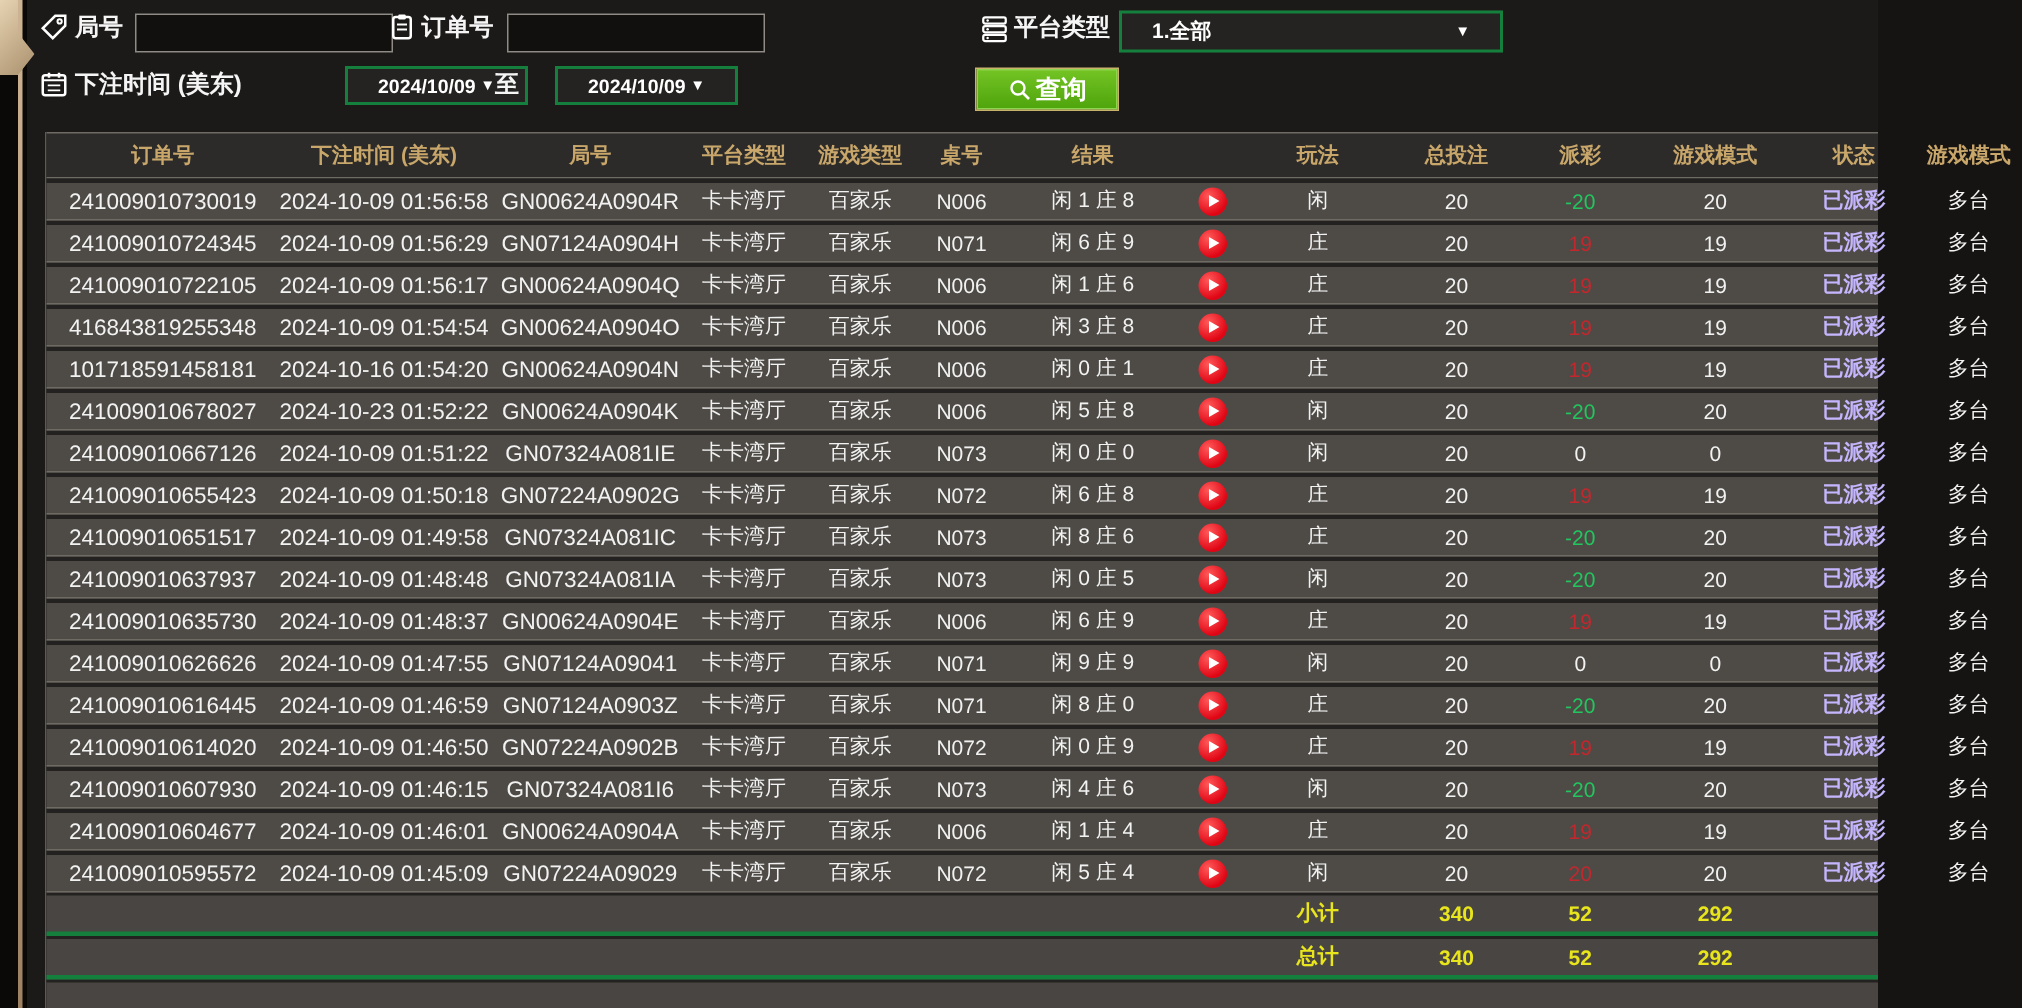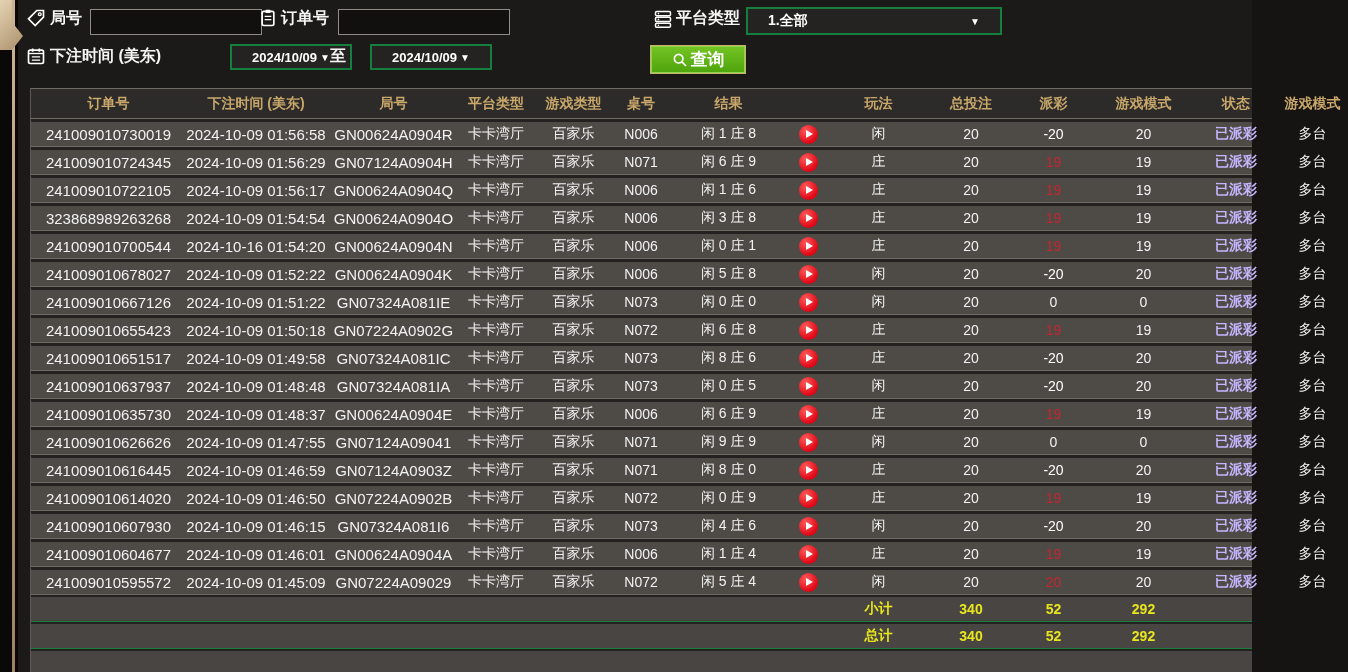--- a/index.html
+++ b/index.html
@@ -35,30 +35,30 @@
   .table{position:absolute;left:30px;top:88px;right:0;bottom:0;display:flex;flex-direction:column;
          border-left:1px solid #5e5a55;}
   .grid14{display:grid;grid-template-columns:145px 150px 125px 80px 75px 60px 115px 45px 95px 90px 75px 105px 80px 73px;
           align-items:center;padding-left:5px;}
   .thead{height:29px;background:#2c2b29;border-top:1px solid #6e6a64;border-bottom:1px solid #6e6a64;}
   .th{color:#c9a76b;font-size:14px;font-weight:bold;text-align:center;white-space:nowrap;}
   .tbody{flex:1;display:flex;flex-direction:column;background:#242220;}
   .trow{height:24px;margin-top:3px;background:#4e4b47;border-bottom:1px solid #6e6a64;}
   .td{color:#f2f2f2;font-size:14px;text-align:center;white-space:nowrap;}
   .td.mono{font-size:15px;}
-  .pc-green{color:#ffffff;}
+  .pc-green{color:#22c55e;}
   .pc-red{color:#c2272e;}
   .pc-neutral{color:#f2f2f2;}
   .status-paid{color:#c4b5fd;font-weight:bold;}
   .playbtn{width:19px;height:19px;margin:0 auto;border-radius:50%;
            background:radial-gradient(circle at 35% 30%,#ff5a5a,#e00514 70%);
            display:flex;align-items:center;justify-content:center;cursor:pointer;}
   .play-tri{width:0;height:0;border-top:4px solid transparent;border-bottom:4px solid transparent;
             border-left:7px solid #fff;margin-left:2px;}
-  .trow-sum{height:24px;margin-top:2px;background:#484543;border-bottom:1px solid #15803d;}
+  .trow-sum{height:24px;margin-top:2px;background:#484543;border-bottom:3px solid #15803d;}
   .sum-txt{color:#e8e51d;font-size:14px;font-weight:bold;text-align:center;}
   .trow-empty{flex:1;margin-top:2px;background:#484543;}
   svg{display:block;}
 </style>
 </head>
 <body>
 
 <div class="stage">
 
   <div class="rail">
@@ -208,62 +208,62 @@
             </span>
     </span>
     <span class="td">庄</span>
     <span class="td">20</span>
     <span class="td pc-red">19</span>
     <span class="td">19</span>
     <span class="td status-paid">已派彩</span>
     <span class="td">多台</span>
   </div>
         <div class="trow grid14">
-    <span class="td mono">323868989263268</span>
+    <span class="td mono">416843819255348</span>
     <span class="td mono">2024-10-09 01:54:54</span>
     <span class="td mono">GN00624A0904O</span>
     <span class="td">卡卡湾厅</span>
     <span class="td">百家乐</span>
     <span class="td">N006</span>
     <span class="td">闲 3 庄 8</span>
     <span class="td">
       <span class="playbtn">
               <span class="play-tri"></span>
             </span>
     </span>
     <span class="td">庄</span>
     <span class="td">20</span>
     <span class="td pc-red">19</span>
     <span class="td">19</span>
     <span class="td status-paid">已派彩</span>
     <span class="td">多台</span>
   </div>
         <div class="trow grid14">
-    <span class="td mono">241009010700544</span>
+    <span class="td mono">101718591458181</span>
     <span class="td mono">2024-10-16 01:54:20</span>
     <span class="td mono">GN00624A0904N</span>
     <span class="td">卡卡湾厅</span>
     <span class="td">百家乐</span>
     <span class="td">N006</span>
     <span class="td">闲 0 庄 1</span>
     <span class="td">
       <span class="playbtn">
               <span class="play-tri"></span>
             </span>
     </span>
     <span class="td">庄</span>
     <span class="td">20</span>
     <span class="td pc-red">19</span>
     <span class="td">19</span>
     <span class="td status-paid">已派彩</span>
     <span class="td">多台</span>
   </div>
         <div class="trow grid14">
     <span class="td mono">241009010678027</span>
-    <span class="td mono">2024-10-09 01:52:22</span>
+    <span class="td mono">2024-10-23 01:52:22</span>
     <span class="td mono">GN00624A0904K</span>
     <span class="td">卡卡湾厅</span>
     <span class="td">百家乐</span>
     <span class="td">N006</span>
     <span class="td">闲 5 庄 8</span>
     <span class="td">
       <span class="playbtn">
               <span class="play-tri"></span>
             </span>
     </span>

